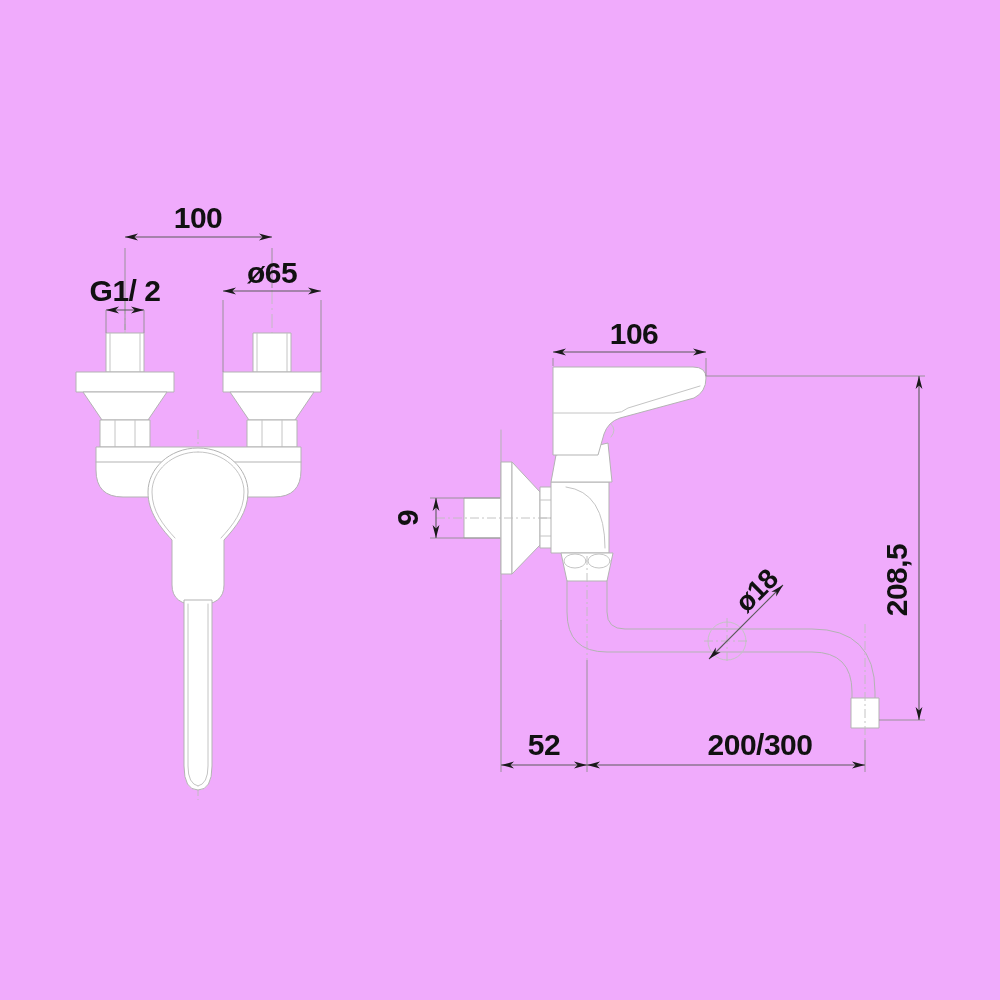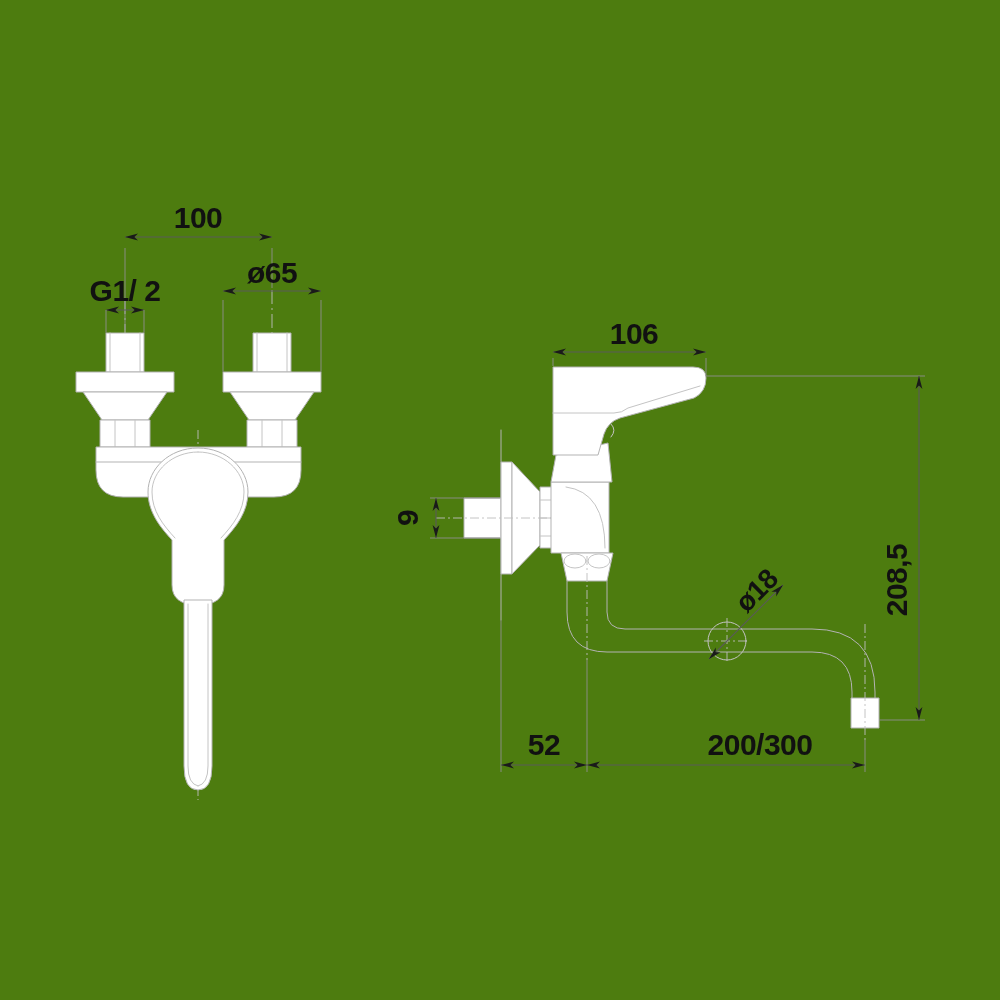--- a/index.html
+++ b/index.html
@@ -11,21 +11,21 @@
   body {
     width: 1000px;
     height: 1000px;
     font-family: "Liberation Sans", sans-serif;
     overflow: hidden;
   }
   #drawing-root {
     position: relative;
     width: 1000px;
     height: 1000px;
-    background: #4d7c0f;
+    background: #f0abfc;
   }
   svg.sheet {
     display: block;
     width: 1000px;
     height: 1000px;
   }
   
   .geo {
     fill: none;
     stroke: #b3b3b3;

